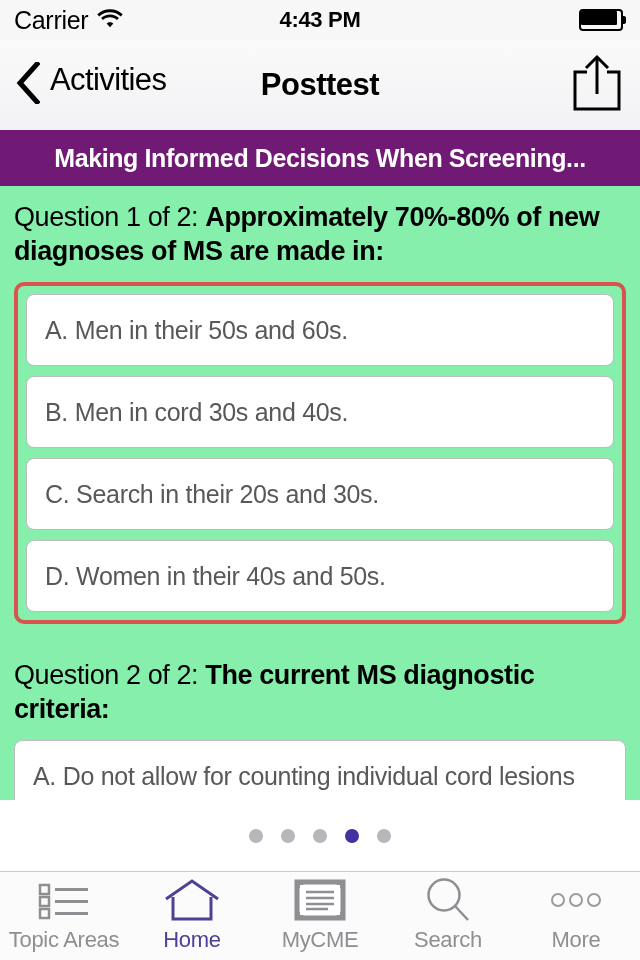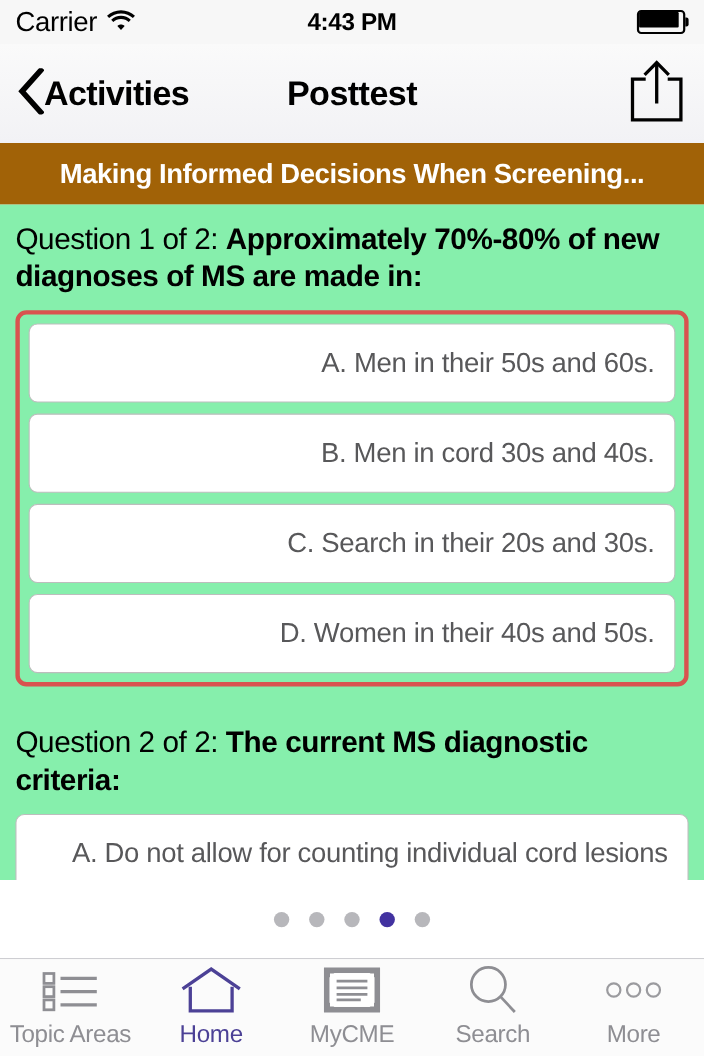--- a/index.html
+++ b/index.html
@@ -43,34 +43,34 @@
   }
 
   
   .nav-bar {
     height: 90px; flex: 0 0 90px;
     background: linear-gradient(to bottom, #fafafa 0%, #f2f2f5 100%);
     display: flex; align-items: center;
     padding: 0 16px;
     position: relative;
   }
-  .nav-back { display: flex; align-items: center; cursor: pointer; z-index: 2; font-weight: bold; }
+  .nav-back { display: flex; align-items: flex-start; gap: 10px; cursor: pointer; z-index: 2; }
   .chevron-left { display: block; }
   .nav-back-label { font-size: 31px; color: #000; letter-spacing: -0.6px; }
   .nav-title {
     position: absolute; left: 0; right: 0; text-align: center;
     font-size: 31px; font-weight: bold; color: #000; letter-spacing: -0.5px;
     pointer-events: none;
   }
   .nav-share { margin-left: auto; z-index: 2; cursor: pointer; display: flex; align-items: center; }
 
   
   .activity-banner {
     flex: 0 0 56px; height: 56px;
-    background: #a16207;
+    background: #701a75;
     display: flex; align-items: center; justify-content: center;
     padding: 0 14px;
   }
   .activity-banner-title {
     color: #fff; font-size: 25px; font-weight: bold;
     letter-spacing: -0.4px; white-space: nowrap;
     overflow: hidden; text-overflow: ellipsis;
   }
 
   
@@ -100,21 +100,20 @@
 
   .option {
     border: 1px solid #bdbdbd;
     border-radius: 8px;
     background: #fff;
     min-height: 72px;
     display: flex; align-items: center;
     padding: 10px 18px;
     margin-bottom: 10px;
     cursor: pointer;
-    justify-content: flex-end;
   }
   .option:last-child { margin-bottom: 0; }
   .option-label {
     font-size: 25px; color: #58585a; letter-spacing: -0.3px; line-height: 1.3;
   }
 
   
   .page-dots {
     flex: 0 0 72px; height: 72px;
     background: #fff;

